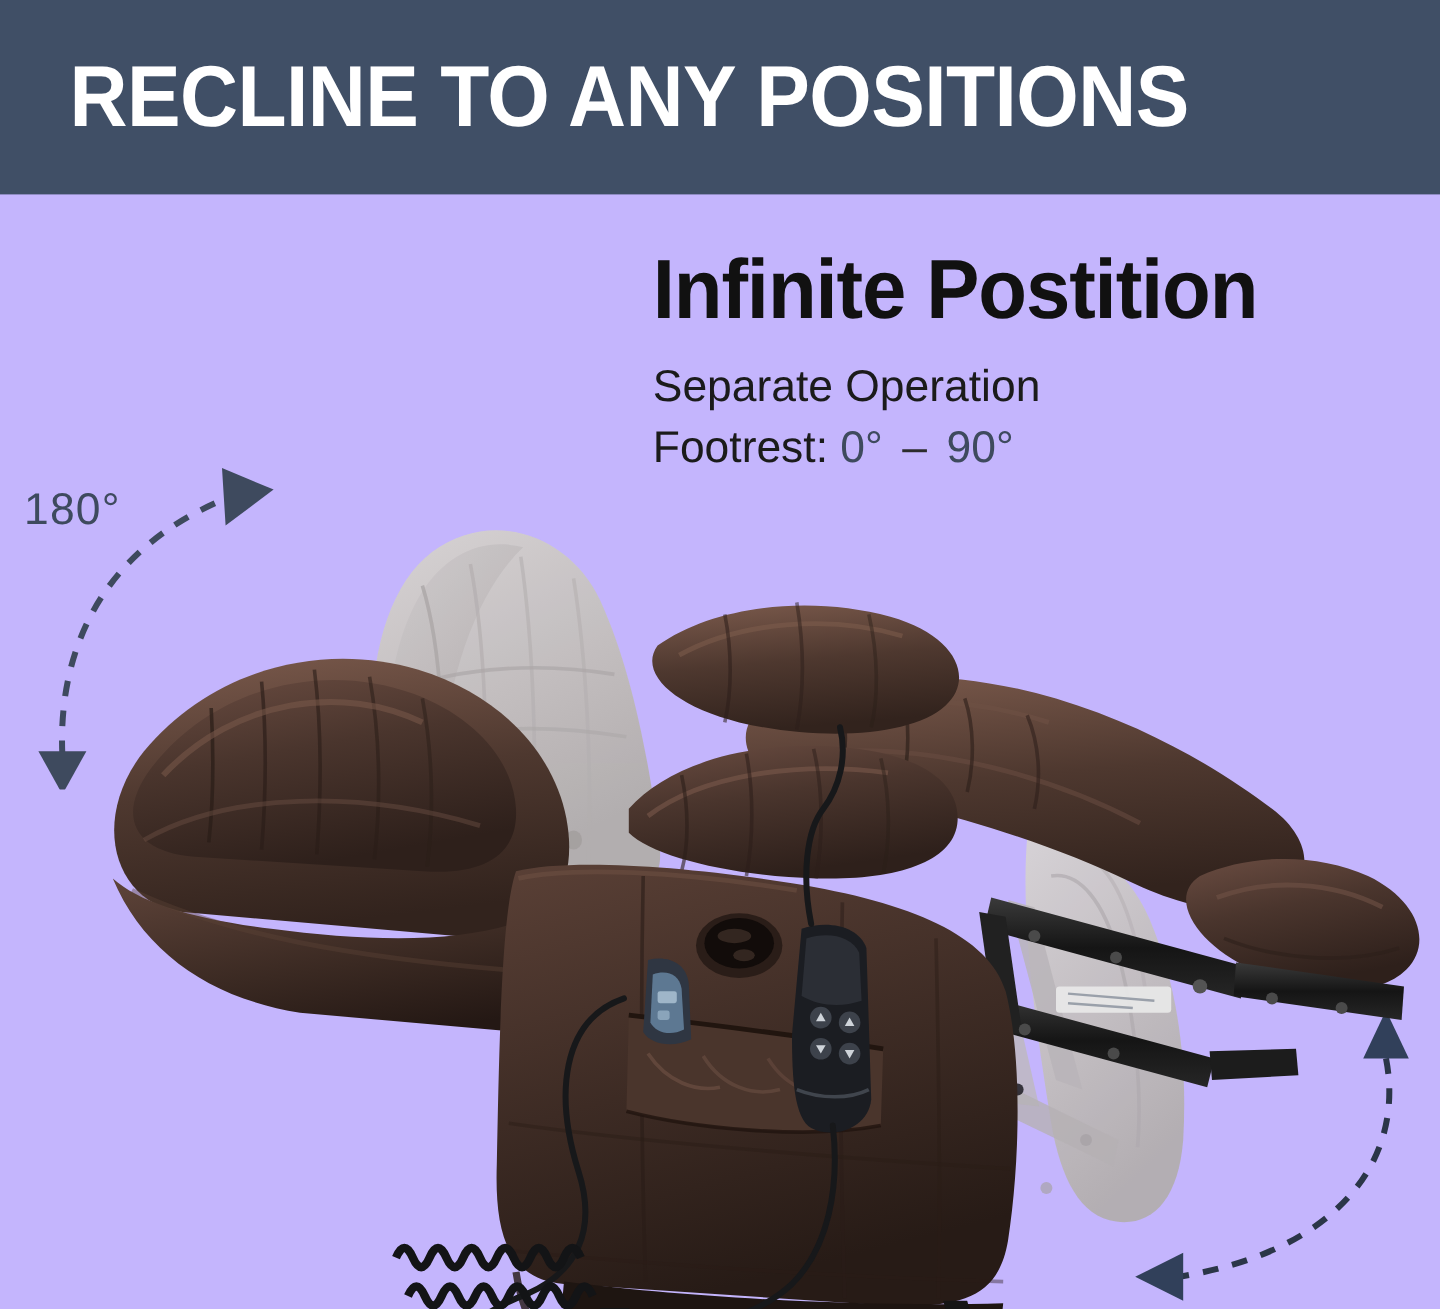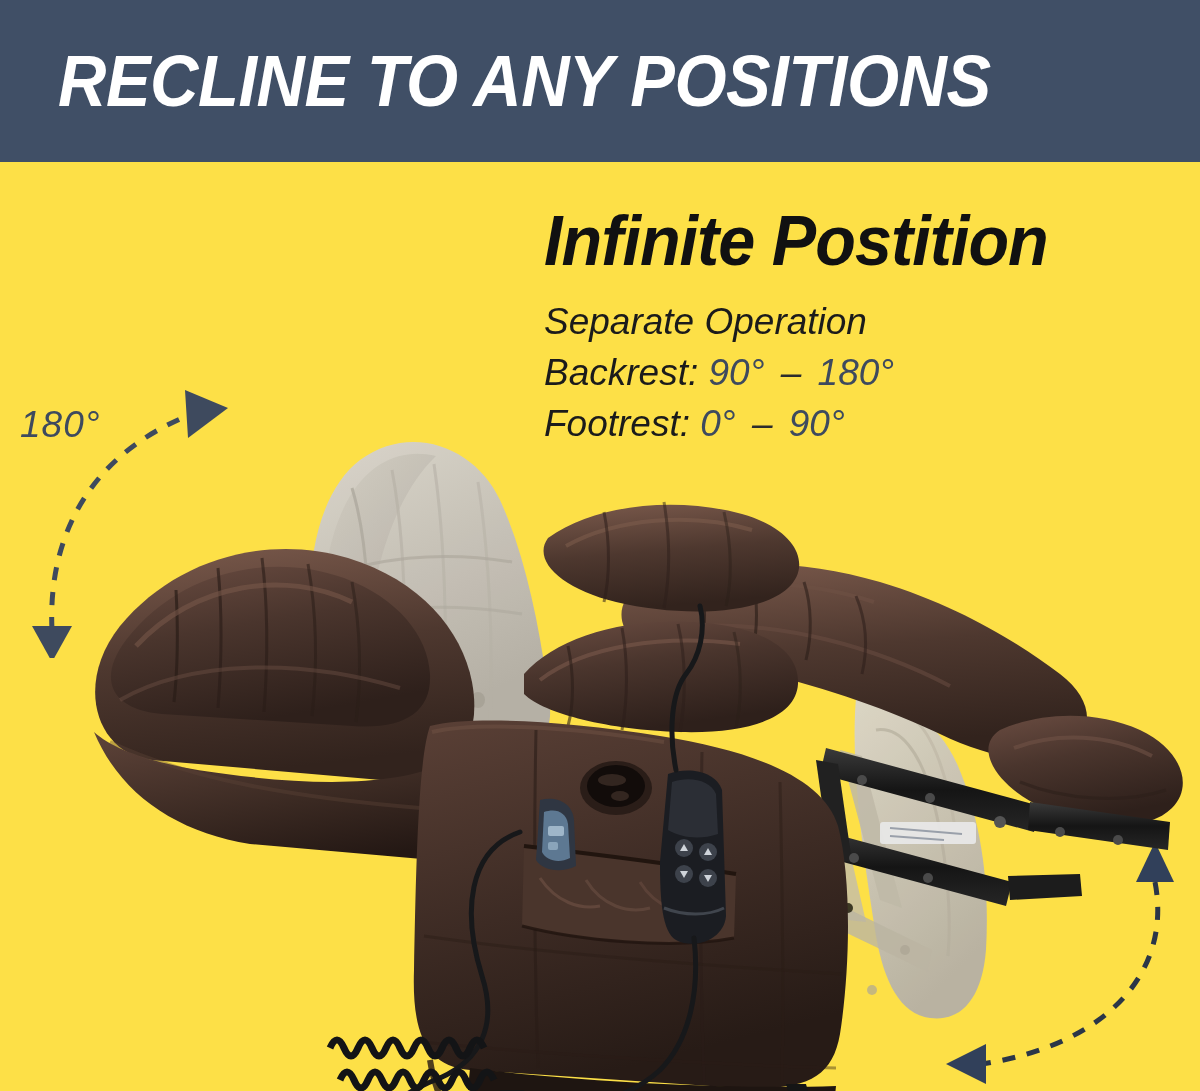--- a/index.html
+++ b/index.html
@@ -3,21 +3,21 @@
 <meta charset="utf-8">
 <style>
   html,body{margin:0;padding:0;}
   body{
     width:1200px;height:1091px;
     background:#ffffff;
     font-family:"Liberation Sans", sans-serif;
     overflow:hidden;
     position:relative;
   }
-  .page{position:relative;width:1200px;height:1091px;overflow:hidden;background:#fde047;font-style:italic;}
+  .page{position:relative;width:1200px;height:1091px;overflow:hidden;background:#c4b5fd;}
 
   
   .banner{
     position:absolute;left:0;top:0;width:1200px;height:162px;
     background:#404f66;
     display:flex;align-items:center;
   }
   .banner-title{
     color:#ffffff;
     font-family:"Liberation Sans", sans-serif;
@@ -71,26 +71,20 @@
 <div class="page">
 
   <div class="banner">
     <div class="banner-title">RECLINE TO ANY POSITIONS</div>
   </div>
 
   <div class="textblock">
     <div class="tb-title">Infinite Postition</div>
     <div class="tb-sub">Separate Operation</div>
 
-    <div class="tb-row">
-      <span>Backrest:</span>
-      <span class="accent">90°</span>
-      <span class="dash">–</span>
-      <span class="accent">180°</span>
-    </div>
 
     <div class="tb-row">
       <span>Footrest:</span>
       <span class="accent">0°</span>
       <span class="dash">–</span>
       <span class="accent">90°</span>
     </div>
   </div>
 
   <svg class="arc-left" viewBox="0 0 250 280">

